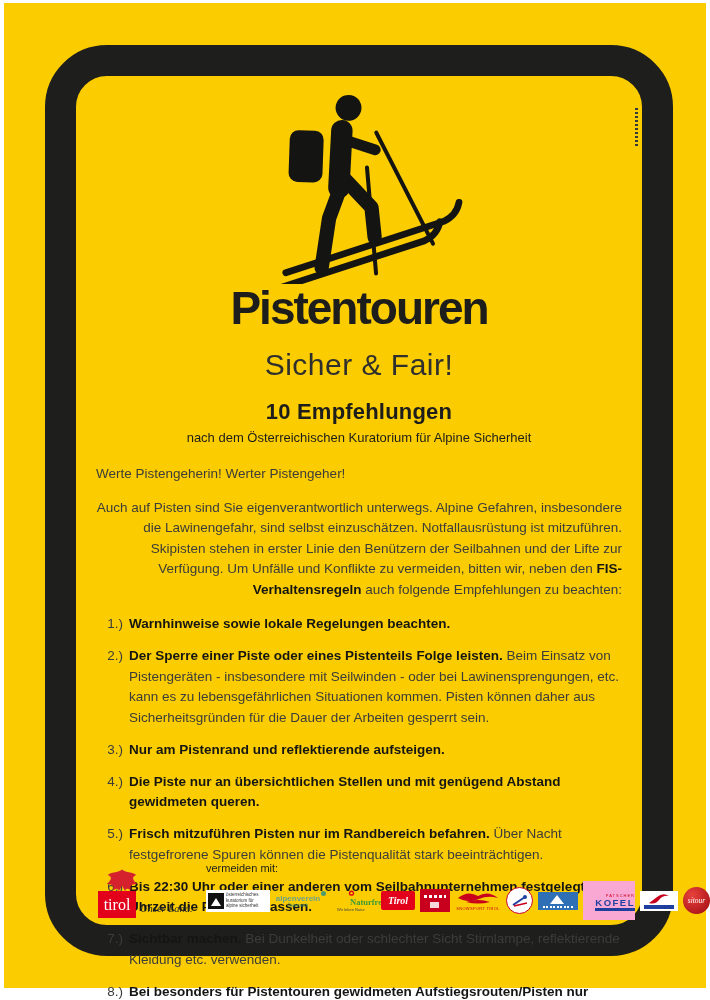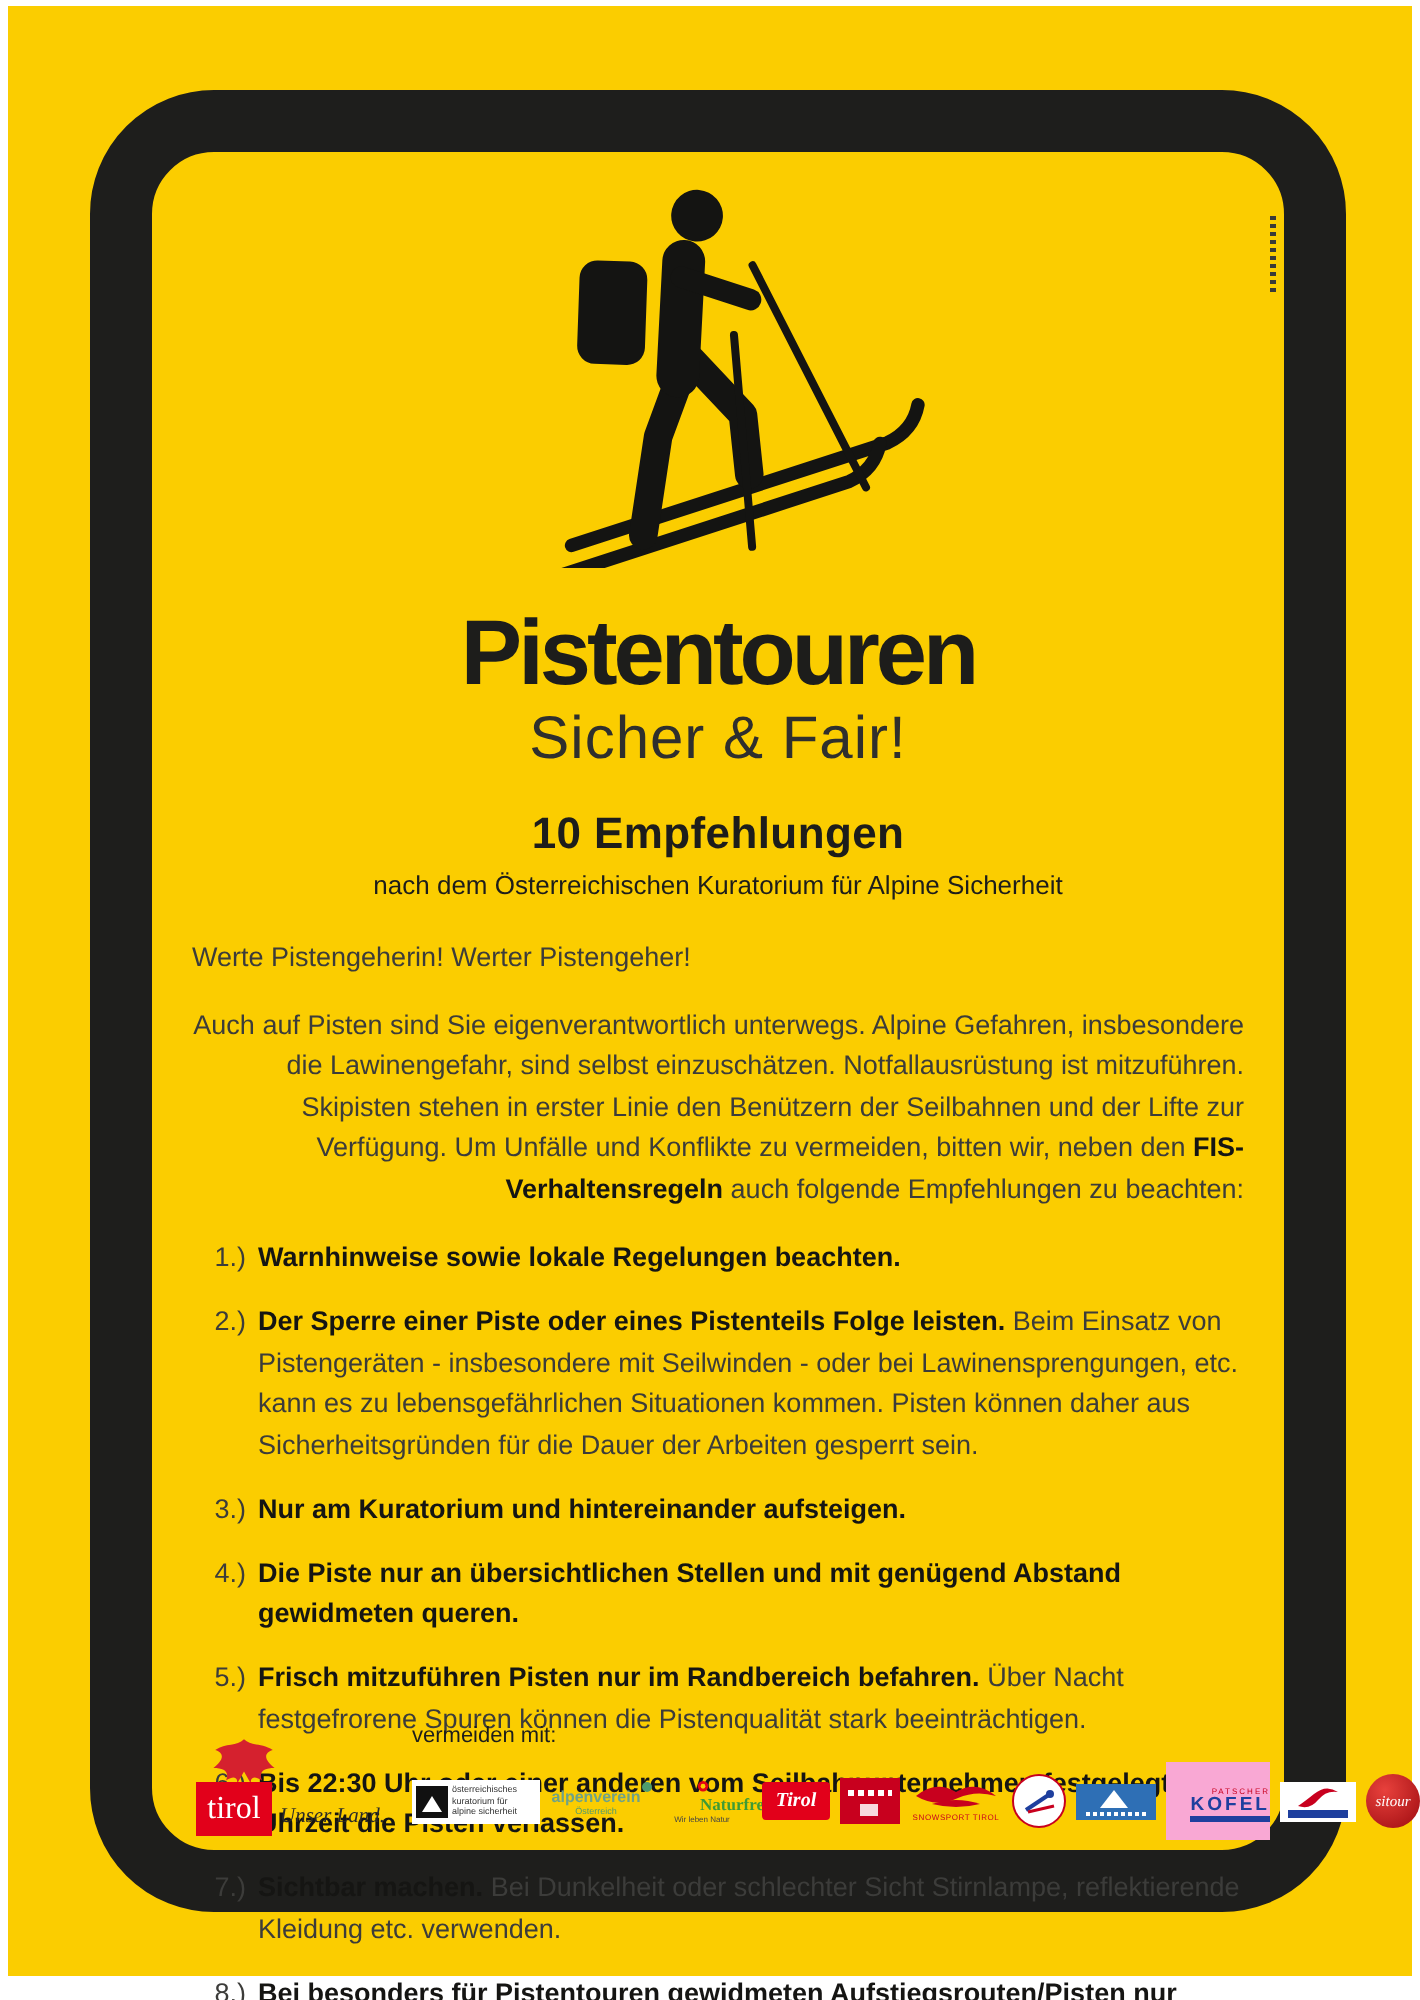--- a/index.html
+++ b/index.html
@@ -21,25 +21,25 @@
   .imprint {
     position:absolute; top:32px; right:4px; width:3px; height:38px;
     background:repeating-linear-gradient(#3a3a38 0 2px, transparent 2px 4px);
   }
 
   .skier-wrap { width:232px; height:192px; margin:16px auto 0; }
   .skier-wrap svg { width:100%; height:100%; }
 
   .title {
     text-align:center; font-size:46px; font-weight:bold; letter-spacing:-2px;
-    color:#1D1D1B; margin-top:18px; line-height:1.05;
+    color:#1D1D1B; margin-top:0; line-height:1.05;
   }
   .subtitle {
     text-align:center; font-size:30px; font-weight:400; letter-spacing:0.5px;
-    color:#2F2F2D; margin-top:3px;
+    color:#2F2F2D; margin-top:16px;
   }
   .h2 {
     text-align:center; font-size:22px; font-weight:bold; color:#1D1D1B;
     margin-top:17px; letter-spacing:0.2px;
   }
   .h2sub { text-align:center; font-size:13px; color:#1D1D1B; margin-top:5px; }
 
   .textblock { margin-top:19px; font-size:13.5px; line-height:20.5px; color:#3C3C3A; }
   .greeting { margin-bottom:13px; }
   .intro { text-align:right; }
@@ -176,21 +176,21 @@
               <span class="rule-bold">Warnhinweise sowie lokale Regelungen beachten.</span>
               <span class="rule-rest"></span>
             </li>
             <li>
               <span class="rule-num">2.)</span>
               <span class="rule-bold">Der Sperre einer Piste oder eines Pistenteils Folge leisten.</span>
               <span class="rule-rest">Beim Einsatz von Pistengeräten - insbesondere mit Seilwinden - oder bei Lawinensprengungen, etc. kann es zu lebensgefährlichen Situationen kommen. Pisten können daher aus Sicherheitsgründen für die Dauer der Arbeiten gesperrt sein.</span>
             </li>
             <li>
               <span class="rule-num">3.)</span>
-              <span class="rule-bold">Nur am Kuratorium und hintereinander aufsteigen.</span>
+              <span class="rule-bold">Nur am Pistenrand und reflektierende aufsteigen.</span>
               <span class="rule-rest"></span>
             </li>
             <li>
               <span class="rule-num">4.)</span>
               <span class="rule-bold">Die Piste nur an übersichtlichen Stellen und mit genügend Abstand gewidmeten queren.</span>
               <span class="rule-rest"></span>
             </li>
             <li>
               <span class="rule-num">5.)</span>
               <span class="rule-bold">Frisch mitzuführen Pisten nur im Randbereich befahren.</span>

